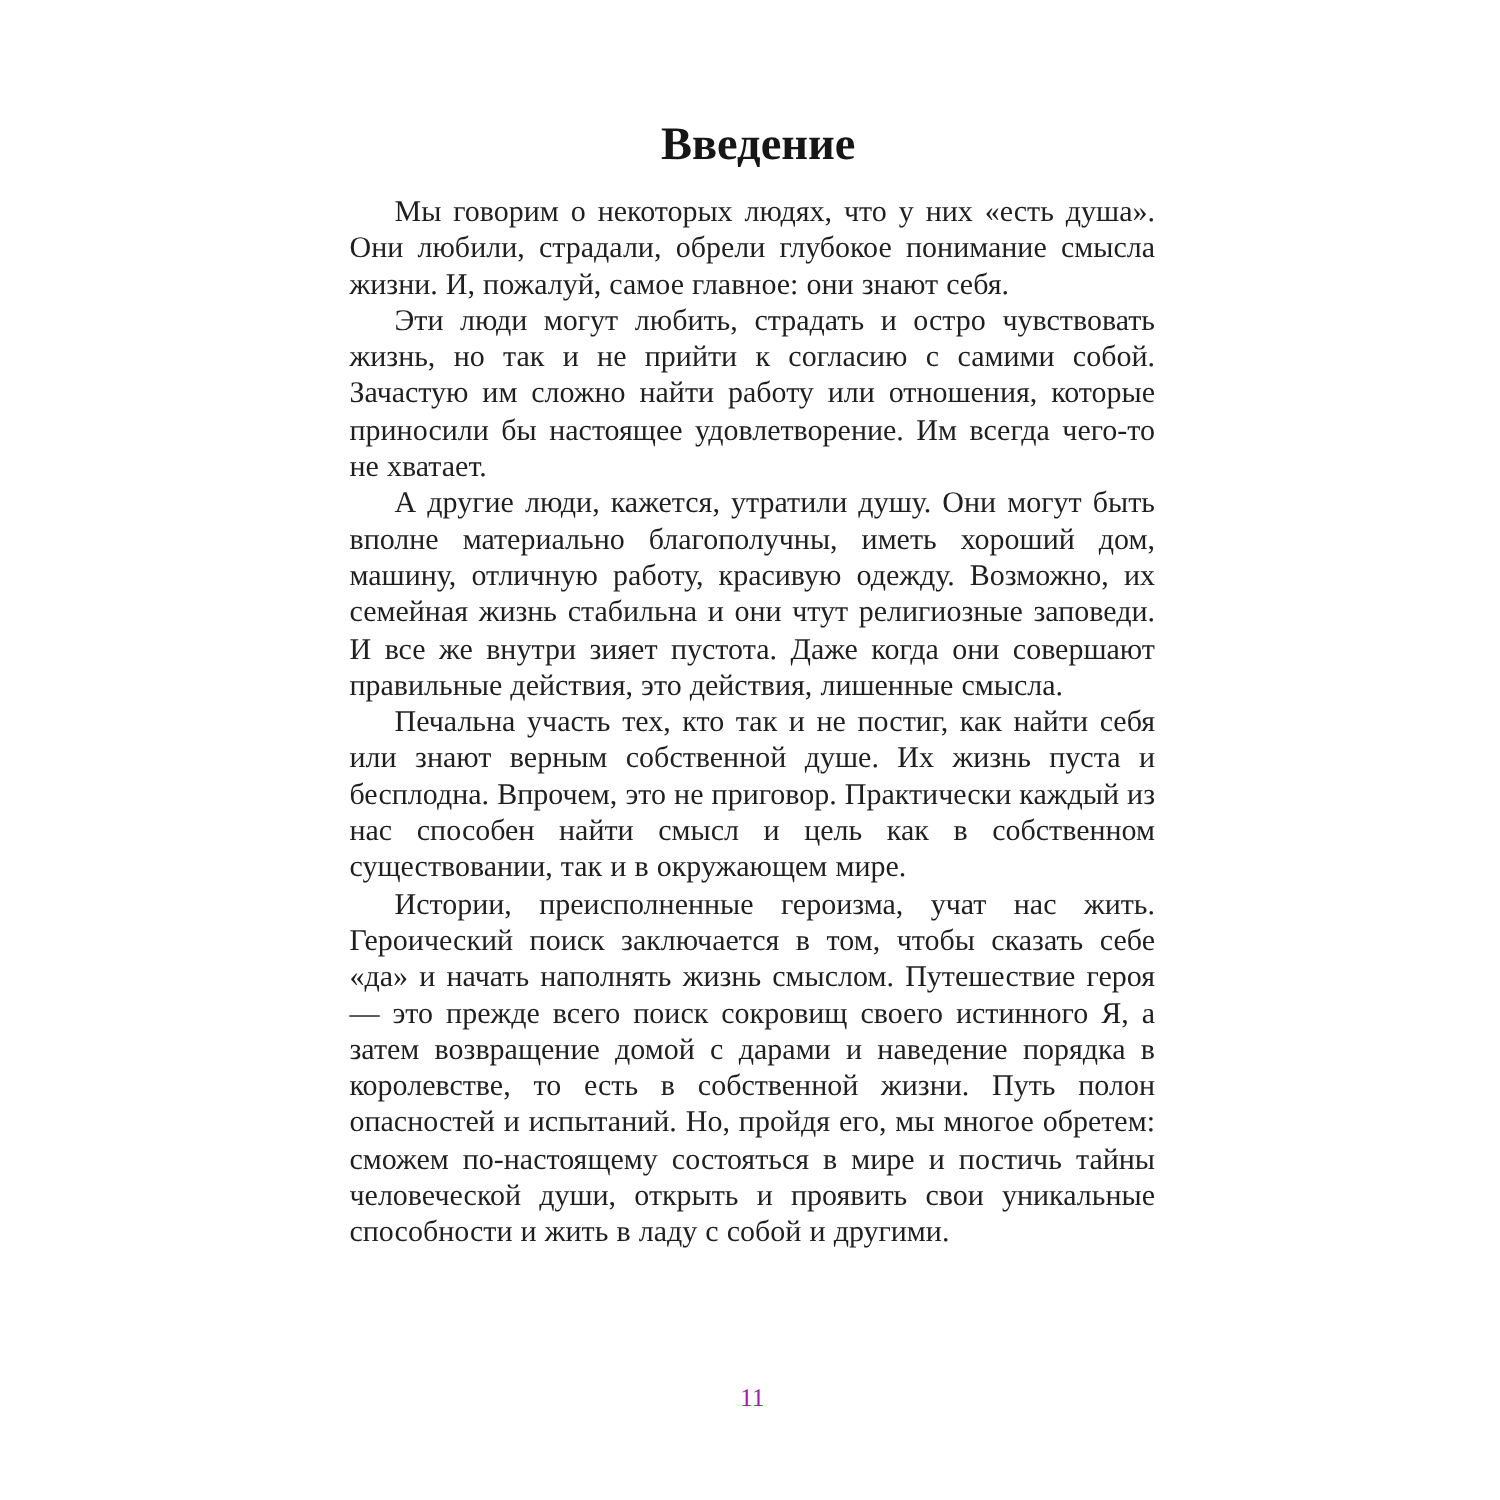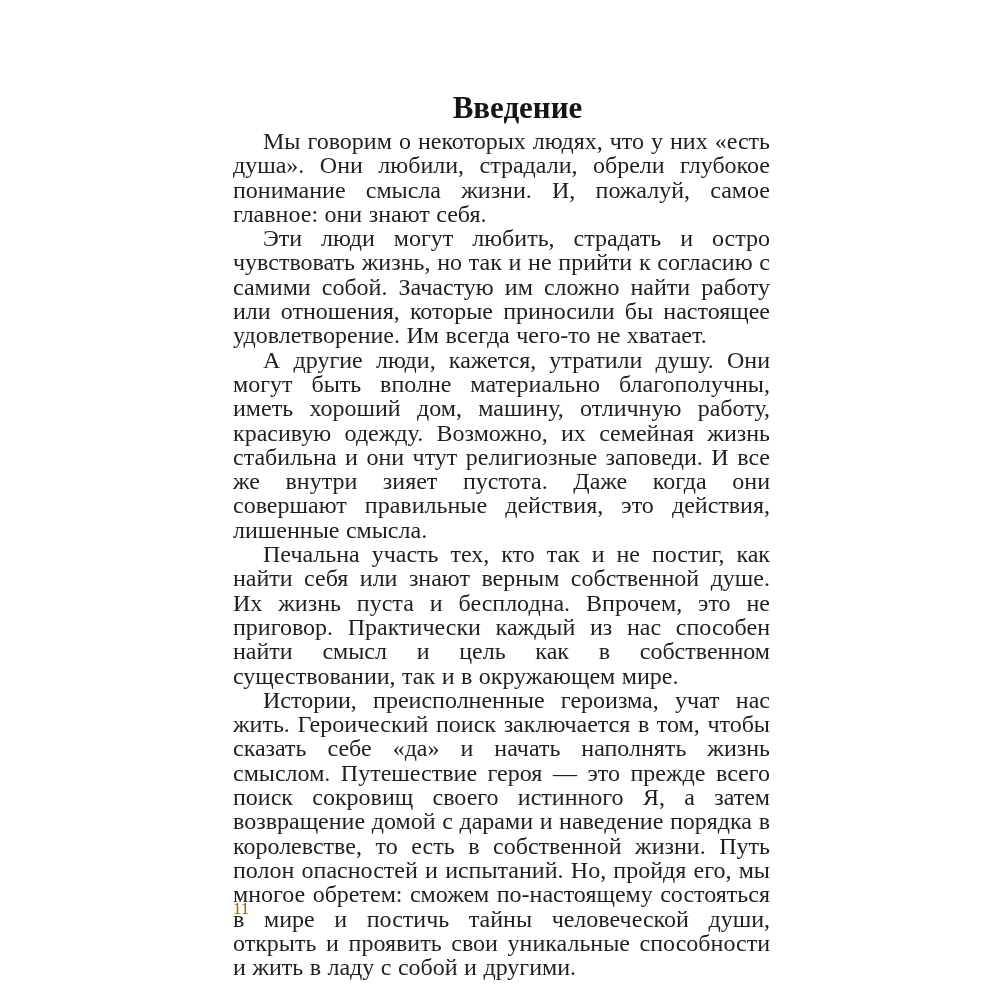--- a/index.html
+++ b/index.html
@@ -20,52 +20,53 @@
     top: 0; left: 0;
     width: 1000px;
     height: 1000px;
     background: #ffffff;
   }
   .chapter-title {
     position: absolute;
     top: 74px;
     left: 233px;
     width: 537px;
-    margin: 16px;
+    margin: 4px;
     text-align: center;
     font-size: 31px;
     line-height: 36px;
     font-weight: 700;
     color: #161616;
   }
   .page-body {
     position: absolute;
     top: 129px;
     left: 233px;
     width: 537px;
-    font-size: 24px;
+    font-size: 20px;
     line-height: 24.3px;
     text-align: justify;
     hyphens: auto;
     -webkit-hyphens: auto;
     word-spacing: 0.02em;
   }
   .page-body p {
     margin: 0;
     padding: 0;
     text-indent: 30px;
   }
   .page-number {
     position: absolute;
-    top: 899px;
+    top: 922px;
     left: 233px;
     width: 537px;
+    text-align: center;
     font-size: 17px;
     line-height: 20px;
-    color: #a16207;
+    color: #a21caf;
   }
 </style>
 </head>
 <body>
 
 <div class="book-page">
   <h1 class="chapter-title">Введение</h1>
 
   <div class="page-body">
       <p>Мы говорим о некоторых людях, что у них «есть душа». Они любили, страдали, обрели глубокое понимание смысла жизни. И, пожалуй, самое главное: они знают себя.</p>

